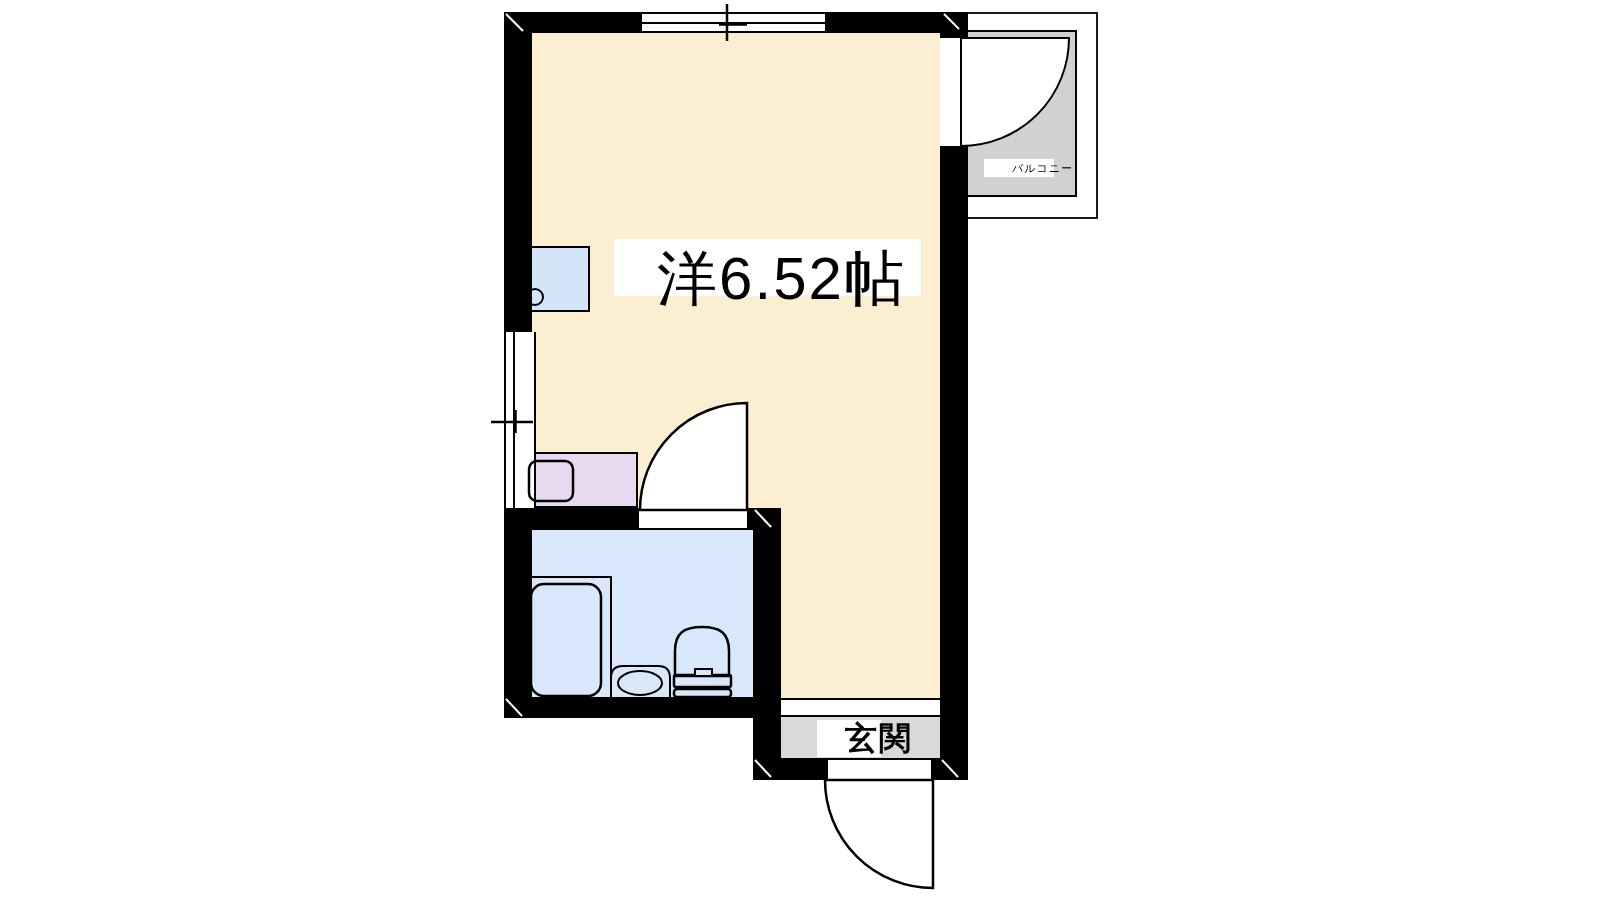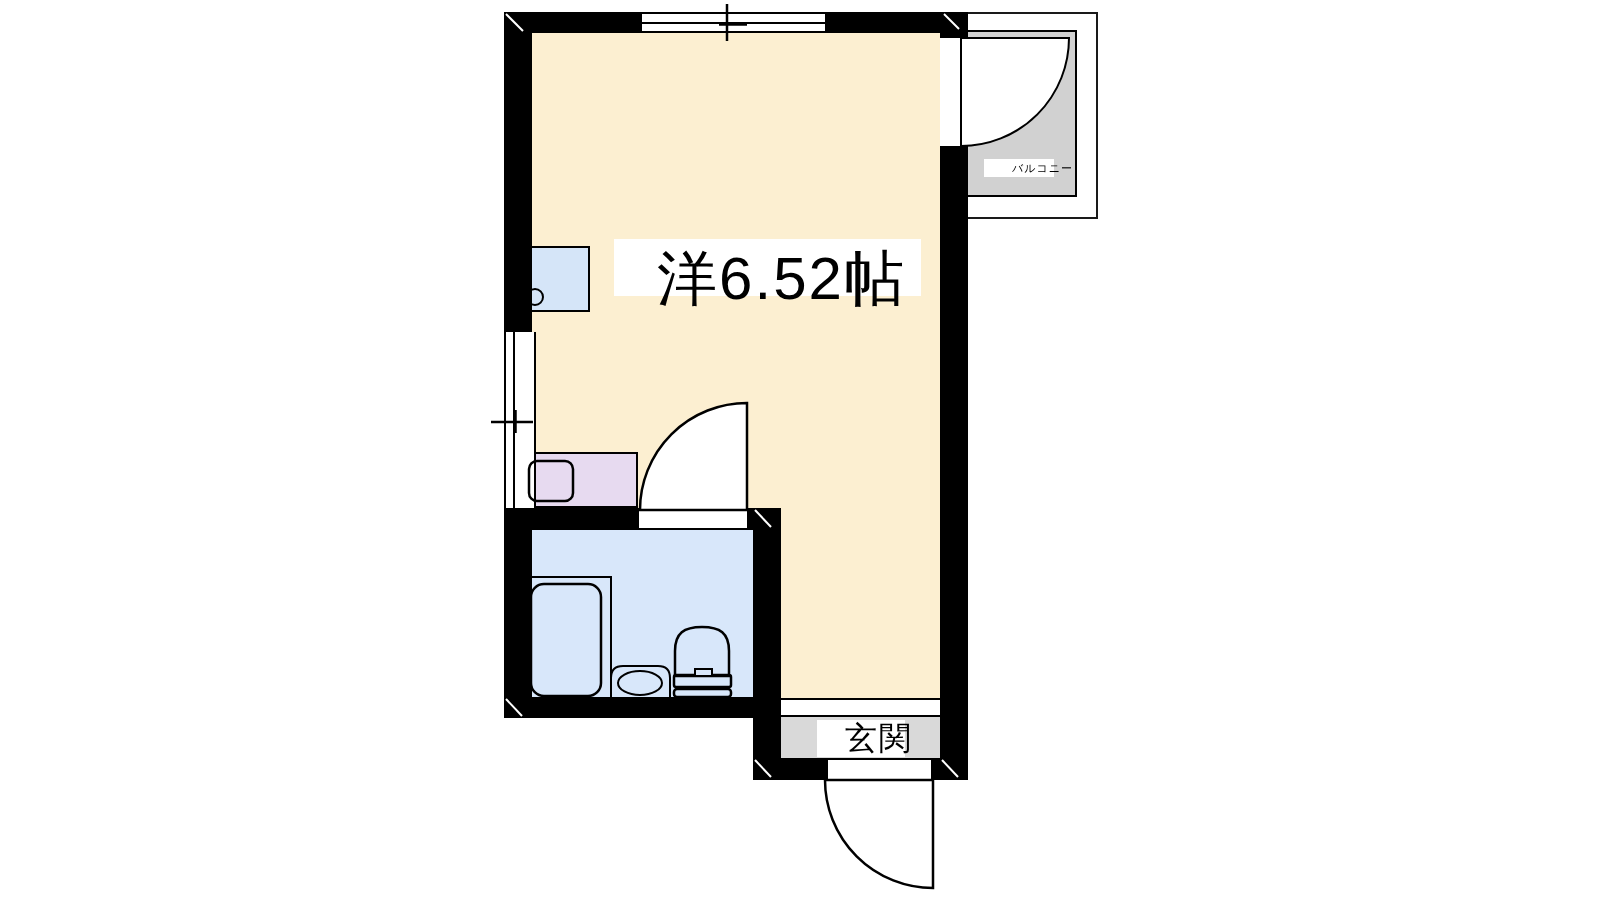--- a/index.html
+++ b/index.html
@@ -15,22 +15,22 @@
   .step{background:#fff;border-top:2px solid #000;border-bottom:2px solid #000;}
   .sill{background:#fff;border-top:2px solid #000;border-left:2px solid #000;border-right:2px solid #000;}
   .win-h{background:#fff;border-top:2px solid #000;border-bottom:2px solid #000;}
   .win-v{background:#fff;border-left:2px solid #000;border-right:2px solid #000;}
   .gap-h{background:#fff;border-top:2px solid #000;border-bottom:2px solid #000;}
   .counter-blue{background:#D5E5F8;border:2px solid #000;}
   .counter-purple{background:#E7DAF0;border:2px solid #000;}
   .label{background:#fff;text-align:center;color:#000;white-space:nowrap;}
   #room-label{left:614px;top:239px;width:307px;height:57px;line-height:79px;
               font-size:60px;font-weight:500;letter-spacing:2px;}
-  #entrance-label{left:817px;top:720px;width:88px;height:37px;line-height:37px;
-              font-size:32px;font-weight:400;letter-spacing:2px;}
+  #entrance-label{left:817px;top:720px;width:64px;height:37px;line-height:37px;
+              font-size:32px;font-weight:700;letter-spacing:2px;}
   #balcony-label{left:984px;top:159px;width:70px;height:18px;line-height:18px;
               font-size:11px;letter-spacing:1px;}
   svg.overlay{position:absolute;left:0;top:0;pointer-events:none;}
 </style>
 </head>
 <body>
 
 <div id="canvas">
 
   <div class="abs balcony-outer" style="left:940px;top:12px;width:158px;height:207px;"></div>

